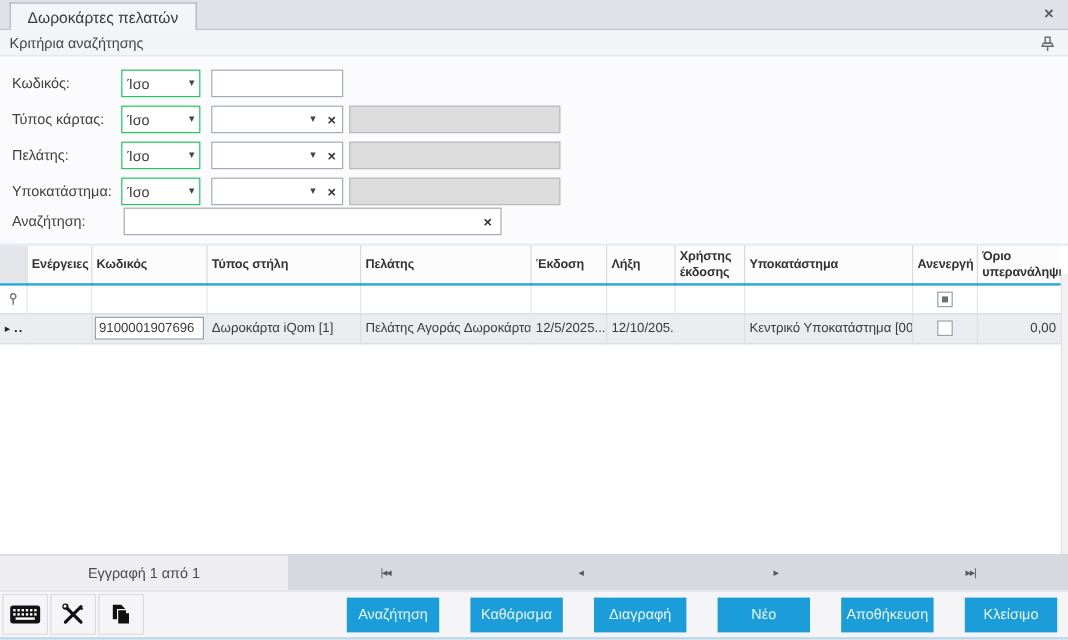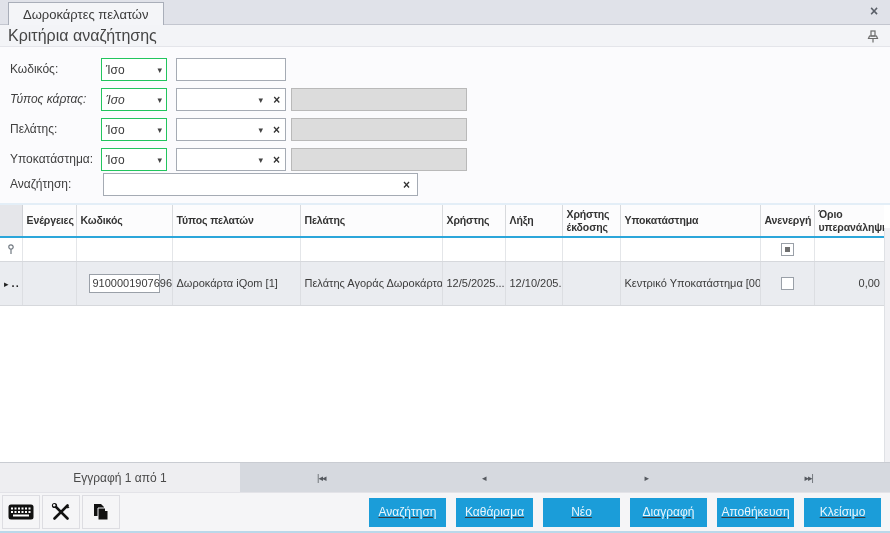--- a/index.html
+++ b/index.html
@@ -18,21 +18,21 @@
     background:#f4f5f8; border:1px solid #a9aeb9; border-bottom:none;
     display:flex; align-items:center; font-size:13px; color:#3a3a3a;
   }
   .tab-close { position:absolute; right:8px; top:4px; width:16px; height:16px;
     text-align:center; line-height:15px; font-size:14px; font-weight:bold; color:#5a5f68; cursor:pointer; }
 
   
   .criteria { position:absolute; left:0; top:25px; width:890px; height:178px; background:#fbfbfd; }
   .criteria-header { position:absolute; left:0; top:0; width:890px; height:22px;
     background:#f3f4f7; border-bottom:1px solid #e4e5ea; display:flex; align-items:center; }
-  .criteria-title { padding-left:8px; color:#454545; font-size:16px; }
+  .criteria-title { padding-left:8px; color:#454545; font-size:12px; }
   .pin-btn { position:absolute; right:10px; top:4px; width:14px; height:15px; cursor:pointer; }
 
   .crit-row { position:absolute; height:23px; }
   .crit-label { position:absolute; left:10px; top:4px; color:#404040; }
   .op-select { position:absolute; left:101px; width:66px; height:23px; background:#fff;
     border:1px solid #22c55e; display:flex; align-items:center; padding:0 4px; cursor:pointer; }
   .op-select .arrow, .combo .arrow { margin-left:auto; font-size:9px; color:#444; }
   .txt-edit { position:absolute; left:176px; width:110px; height:23px; background:#fff;
     border:1px solid #a5abb4; font-family:inherit; font-size:12px; padding:0 4px; }
   .combo { position:absolute; left:176px; width:110px; height:23px; background:#fff;
@@ -87,21 +87,21 @@
   .pager { flex:1; background:#d6d9df; display:flex; }
   .pager-seg { flex:1; display:flex; align-items:center; justify-content:center;
     color:#55595f; font-size:9px; letter-spacing:-1px; cursor:pointer; }
 
   
   .toolbar { position:absolute; left:0; top:492px; width:890px; height:41px;
     background:#f5f5f7; border-top:1px solid #e3e3e8; border-bottom:2px solid #bad8ea;
     display:flex; align-items:center; }
   .icon-btn { width:38px; height:34px; margin-left:2px; background:#f5f5f7;
     border:1px solid #dddde2; display:flex; align-items:center; justify-content:center; cursor:pointer; }
-  .btn-group { margin-left:auto; display:flex; gap:10px; padding-right:9px;text-decoration:underline; }
+  .btn-group { margin-left:auto; display:flex; gap:26px; padding-right:9px; }
   .blue-btn { width:77px; height:29px; background:#1b9dd9; color:#eaf6fc;
     border:none; font-family:inherit; font-size:12px; cursor:pointer; }
   svg { display:block; }
 </style>
 </head>
 <body>
 
 <div class="window">
 
   <div class="tabbar">
@@ -125,21 +125,21 @@
 
     <div class="crit-row" style="top:33px; width:890px;">
       <span class="crit-label">Κωδικός:</span>
       <div class="op-select" style="top:0;">
         <span>Ίσο</span>
         <span class="arrow">▾</span>
       </div>
       <input class="txt-edit" style="top: 0px;" value="">
     </div>
 
-    <div class="crit-row" style="top:63px; width:890px;font-style:italic;">
+    <div class="crit-row" style="top:63px; width:890px;">
       <span class="crit-label">Τύπος κάρτας:</span>
       <div class="op-select" style="top:0;">
         <span>Ίσο</span>
         <span class="arrow">▾</span>
       </div>
       <div class="combo" style="top:0;">
         <span class="arrow">▾</span>
         <span class="clear">×</span>
       </div>
       <div class="disabled-field" style="top:0;"></div>
@@ -194,23 +194,23 @@
           <col style="width:58px">
           <col style="width:140px">
         <col style="width:54px">
           <col style="width:70px">
       </colgroup>
       <tbody>
           <tr class="header-row">
         <th class="indicator"></th>
         <th>Ενέργειες</th>
         <th>Κωδικός</th>
-        <th>Τύπος πελατών</th>
+        <th>Τύπος στήλη</th>
         <th>Πελάτης</th>
-        <th>Χρήστης</th>
+        <th>Έκδοση</th>
         <th>Λήξη</th>
         <th>Χρήστης έκδοσης</th>
         <th>Υποκατάστημα</th>
         <th>Ανενεργή</th>
         <th style="border-right:none;">Όριο υπερανάληψης</th>
       </tr>
       <tr class="filter-row">
         <td class="indicator center">
           <svg width="8" height="11" viewBox="0 0 8 11" style="margin:0 auto;">
             <circle cx="4" cy="3" r="2.2" fill="none" stroke="#707880" stroke-width="1.2"></circle>
@@ -229,21 +229,21 @@
           <span class="checkbox indet"></span>
         </td>
         <td style="border-right:none;"></td>
       </tr>
       <tr class="data-row">
         <td class="indicator">
           <span class="row-expand">▸</span>
           <span class="row-more">..</span>
         </td>
         <td></td>
-        <td style="padding:12px;">
+        <td style="padding:2px;">
           <div class="cell-editor">9100001907696</div>
         </td>
         <td>Δωροκάρτα iQom [1]</td>
         <td>Πελάτης Αγοράς Δωροκάρτας [...</td>
         <td>12/5/2025...</td>
         <td>12/10/205...</td>
         <td></td>
         <td>Κεντρικό Υποκατάστημα [00]</td>
         <td class="center">
           <span class="checkbox"></span>
@@ -300,20 +300,20 @@
     <div class="icon-btn">
       <svg width="18" height="20" viewBox="0 0 18 20">
         <path d="M2 2 h7 l3 3 v9 h-10 z" fill="#111"></path>
         <path d="M6 6 h7 l3 3 v9 h-10 z" fill="#111" stroke="#f5f5f7" stroke-width="1"></path>
         <path d="M13 6 v3 h3 z" fill="#f5f5f7"></path>
       </svg>
     </div>
     <div class="btn-group">
       <button class="blue-btn">Αναζήτηση</button>
       <button class="blue-btn">Καθάρισμα</button>
+      <button class="blue-btn">Διαγραφή</button>
       <button class="blue-btn">Νέο</button>
-      <button class="blue-btn">Διαγραφή</button>
       <button class="blue-btn">Αποθήκευση</button>
       <button class="blue-btn">Κλείσιμο</button>
     </div>
   </div>
 
 </div>
 
 </body></html>

